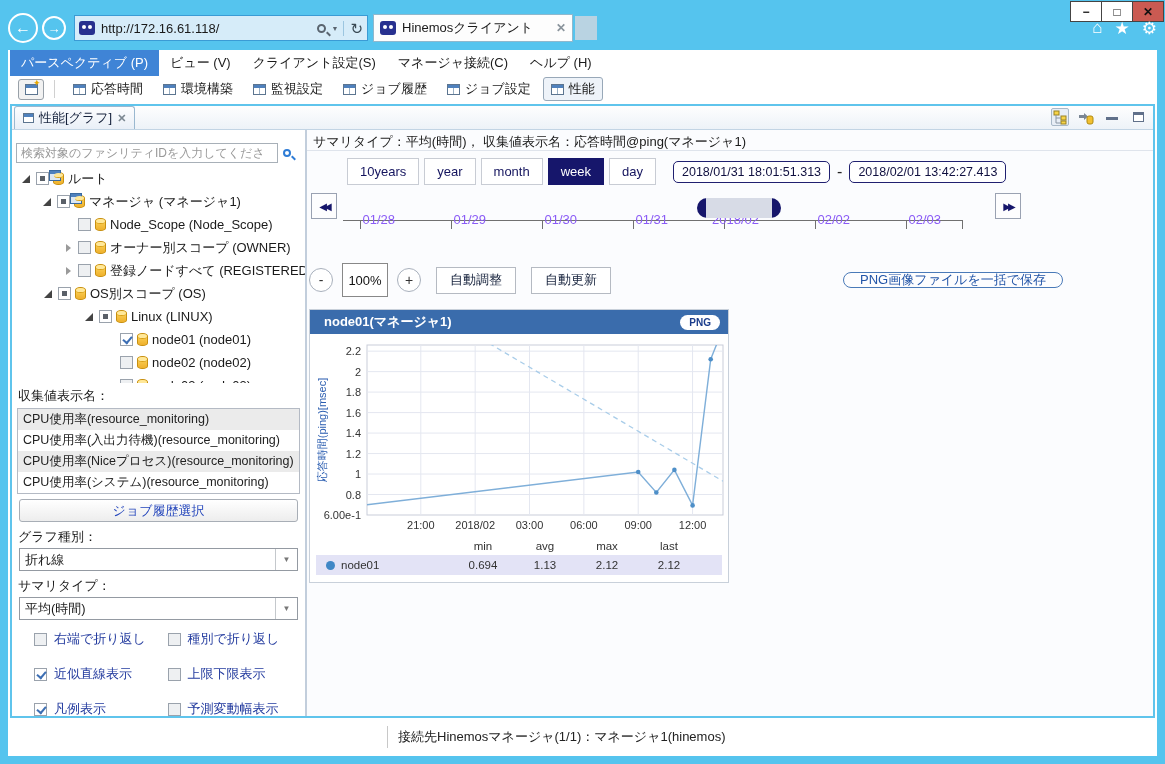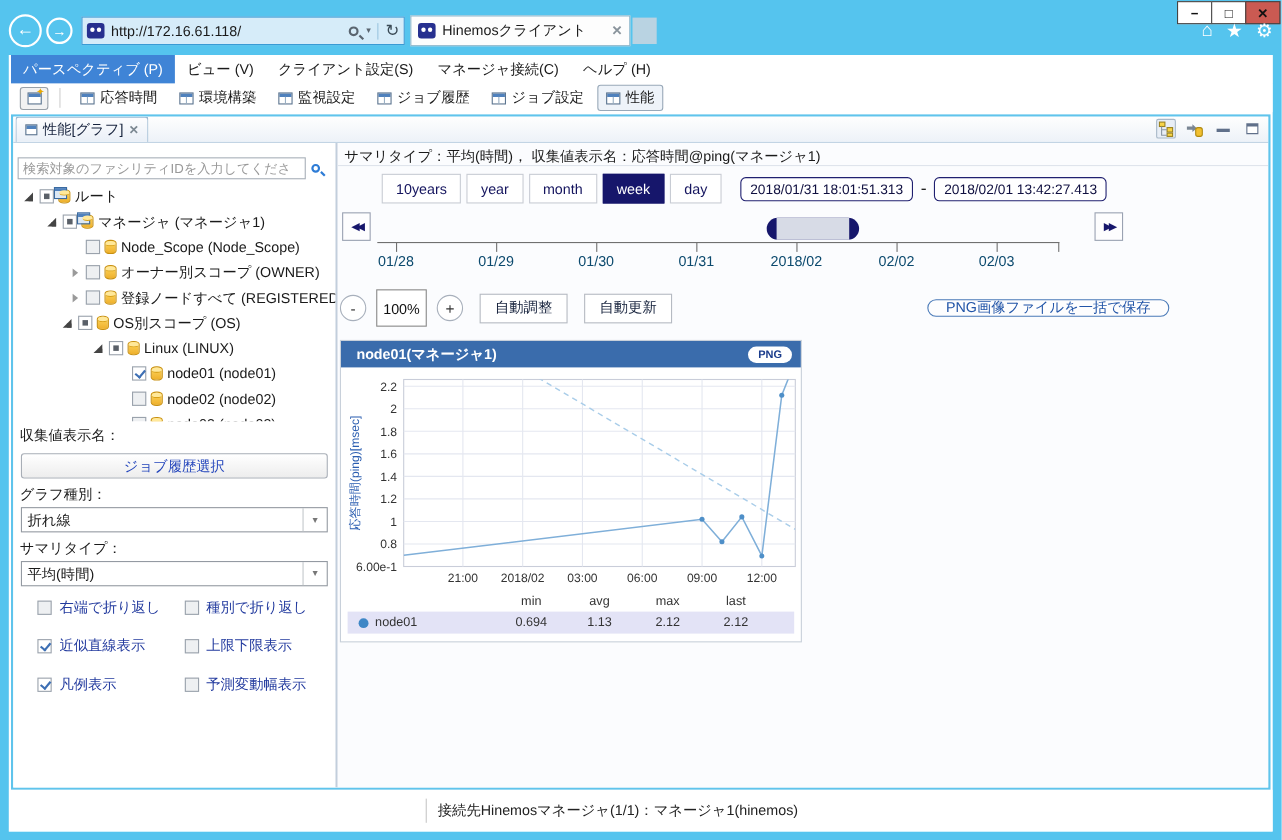--- a/index.html
+++ b/index.html
@@ -95,21 +95,21 @@
   .rbtn { height:27px; padding:0 12px; background:#fff; border:1px solid #c8ccd4; font-size:13px; color:#14145e; display:flex; align-items:center; }
   .rbtn.sel { background:#16166b; color:#fff; border-color:#16166b; }
   .datebox { height:22px; border:1.5px solid #202070; border-radius:5px; background:#fff; font-size:12.5px; color:#101040; display:flex; align-items:center; padding:0 8px; margin-left:12px; }
   .dash { color:#222; margin:0 2px; }
   .timeline { position:relative; height:58px; margin-top:6px; flex:none; }
   .tlbtn { position:absolute; width:26px; height:26px; border:1px solid #9aa2b2; background:#fdfdfe; color:#16166b; font-size:10px; letter-spacing:-3px; display:flex; align-items:center; justify-content:center; top:2px; }
   .tlbtn.prev { left:4px; }
   .tlbtn.next { left:688px; }
   .track { position:absolute; left:36px; width:620px; top:29px; height:1px; background:#707070; }
   .tick { position:absolute; top:29px; width:1px; height:9px; background:#707070; }
-  .tlabel { position:absolute; top:39px; width:70px; margin-left:-35px; text-align:center; font-size:13px; color:#0c4a6e; }
+  .tlabel { position:absolute; top:21px; width:70px; margin-left:-35px; text-align:right; font-size:13px; color:#8b5cf6; }
   .selpill { position:absolute; left:390px; top:7px; width:84px; height:20px; background:#16166b; border-radius:10px; }
   .selpill::after { content:""; position:absolute; left:9px; right:9px; top:0; bottom:0; background:#d7dbe6; }
   .zoomrow { display:flex; align-items:center; gap:9px; margin:14px 0 0 2px; flex:none; }
   .zbtn { width:24px; height:24px; border:1px solid #a8b0bc; border-radius:50%; background:#fff; font-size:14px; color:#333; display:flex; align-items:center; justify-content:center; }
   .zlevel { width:46px; height:34px; border:1px solid #888; background:#fff; font-size:13px; color:#111; display:flex; align-items:center; justify-content:center; }
   .abtn { height:27px; padding:0 13px; border:1px solid #b5bac2; background:#fff; font-size:13px; color:#16223c; display:flex; align-items:center; margin-left:6px; }
   .pngbtn { margin-left:auto; margin-right:90px; height:16px; padding:0 16px; border:1.5px solid #4a7ab8; border-radius:13px; background:#fdfdfe; font-size:13px; color:#2255a8; display:flex; align-items:center; }
 
   
   .card { width:420px; margin:12px 0 0 2px; border:1px solid #c8d0da; background:#fff; flex:none; }
@@ -271,21 +271,21 @@
                 <span class="cb dim"></span>
                 <span class="dbicon"></span>
                 <span>オーナー別スコープ (OWNER)</span>
               </div>
             <div class="trow" style="padding-left:50px">
                 <span class="exp closed"></span>
                 <span class="cb dim"></span>
                 <span class="dbicon"></span>
                 <span>登録ノードすべて (REGISTERED)</span>
               </div>
-            <div class="trow" style="padding-left:43px">
+            <div class="trow" style="padding-left:30px">
                 <span class="exp open"></span>
                 <span class="cb partial"></span>
                 <span class="dbicon"></span>
                 <span>OS別スコープ (OS)</span>
               </div>
             <div class="trow" style="padding-left:71px">
                 <span class="exp open"></span>
                 <span class="cb partial"></span>
                 <span class="dbicon"></span>
                 <span>Linux (LINUX)</span>
@@ -304,20 +304,26 @@
               </div>
             <div class="trow" style="padding-left:92px">
                 <span class="exp"></span>
                 <span class="cb dim"></span>
                 <span class="dbicon"></span>
                 <span>node03 (node03)</span>
               </div>
           </div>
 
           <div class="sideheading">収集値表示名：</div>
+          <div class="vallist">
+            <div class="vitem alt">CPU使用率(resource_monitoring)</div>
+            <div class="vitem">CPU使用率(入出力待機)(resource_monitoring)</div>
+            <div class="vitem alt">CPU使用率(Niceプロセス)(resource_monitoring)</div>
+            <div class="vitem">CPU使用率(システム)(resource_monitoring)</div>
+          </div>
 
           <div class="sbtn">ジョブ履歴選択</div>
 
           <div class="ddlabel">グラフ種別：</div>
           <div class="dd">
             <span class="dd-val">折れ線</span>
             <span class="dd-arrow">▼</span>
           </div>
 
           <div class="ddlabel">サマリタイプ：</div>

